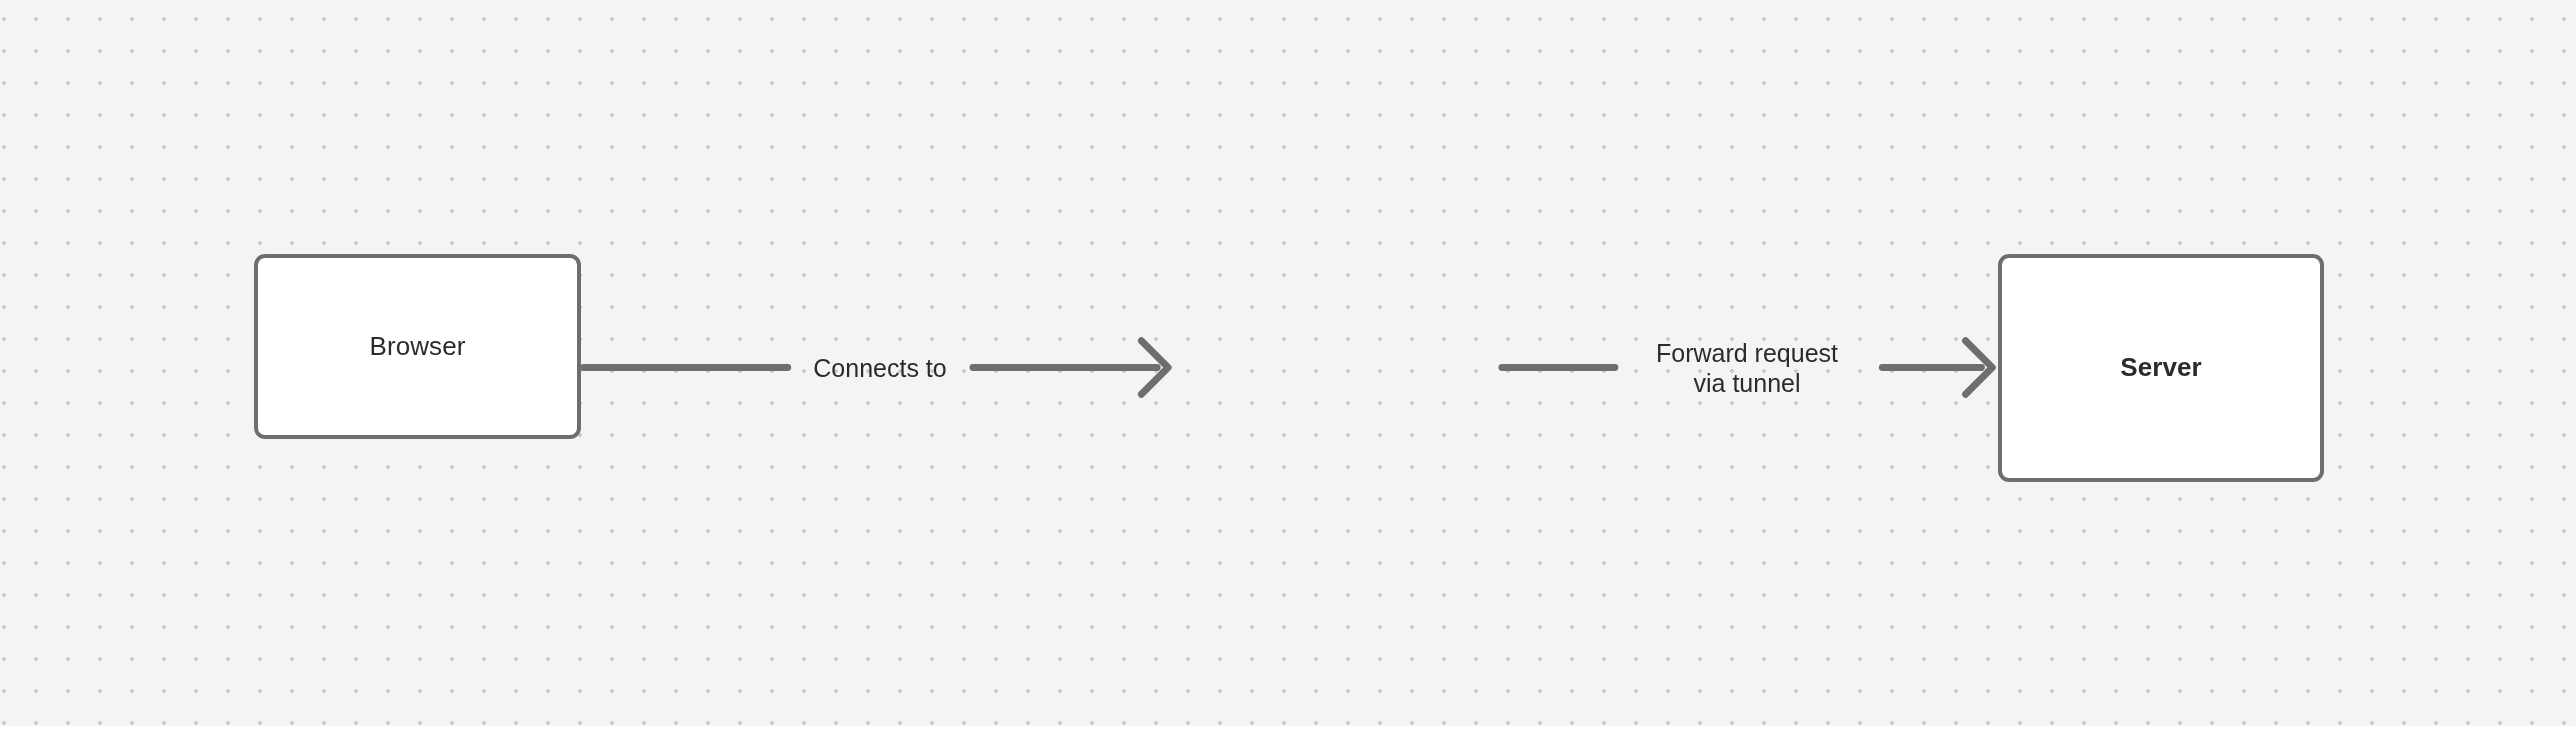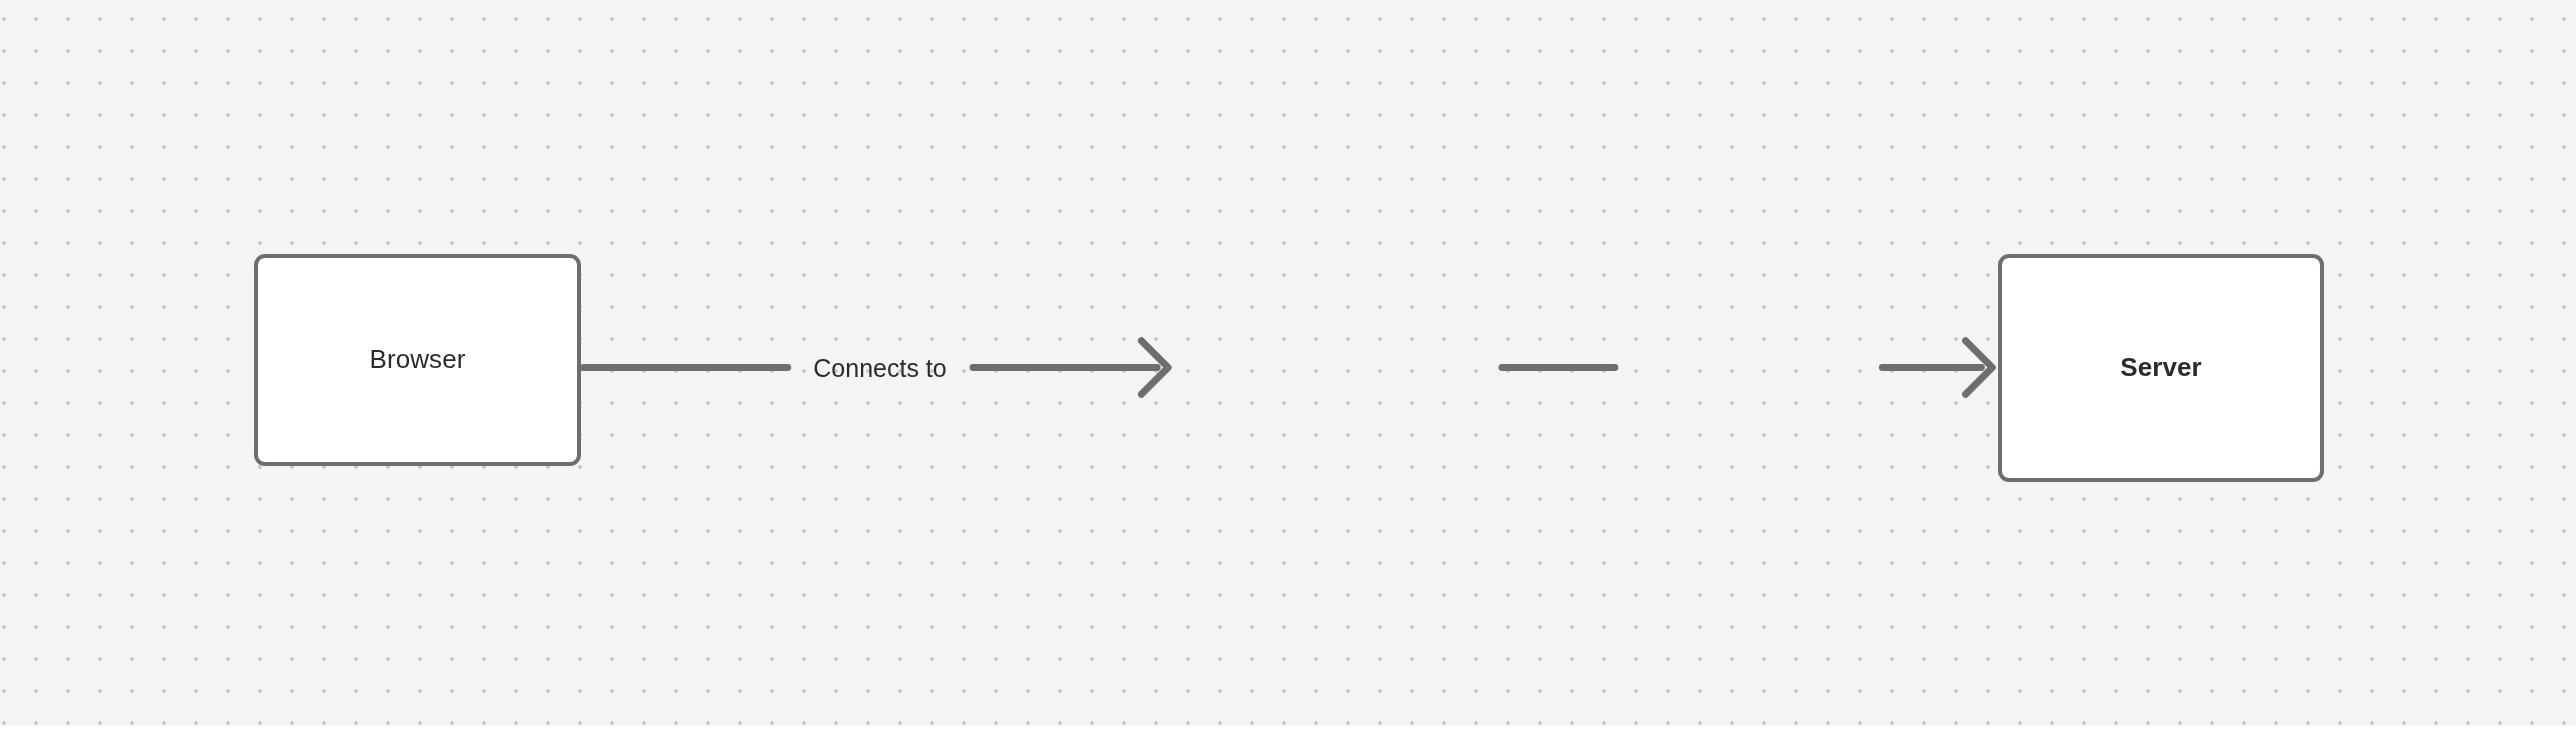--- a/index.html
+++ b/index.html
@@ -49,21 +49,21 @@
   }
   .node-label {
     font-size: 26px;
     line-height: 1.2;
     color: #2b2b2b;
     letter-spacing: 0.1px;
     white-space: nowrap;
     text-align: center;
   }
 
-  #node-browser { left: 254px; top: 254px; width: 327px; height: 212px; }
+  #node-browser { left: 254px; top: 254px; width: 327px; height: 185px; }
   #node-gateway { left: 1174px; top: 254px; width: 325px; height: 228px; }
   #node-server  { left: 1998px; top: 254px; width: 326px; height: 228px; font-weight: bold; }
 
   
   #edge-layer {
     position: absolute;
     left: 0;
     top: 0;
     width: 2576px;
     height: 737px;
@@ -132,16 +132,18 @@
     <span class="node-label">Browser</span>
   </div>
 
 
   <div class="node" id="node-server">
     <span class="node-label">Server</span>
   </div>
 
   <div class="edge-label" id="edge-label-1">Connects to</div>
 
+  <div class="edge-label" id="edge-label-2">Forward request
+via tunnel</div>
 
   <div id="bottom-strip"></div>
 </div>
 
 
 </body></html>

